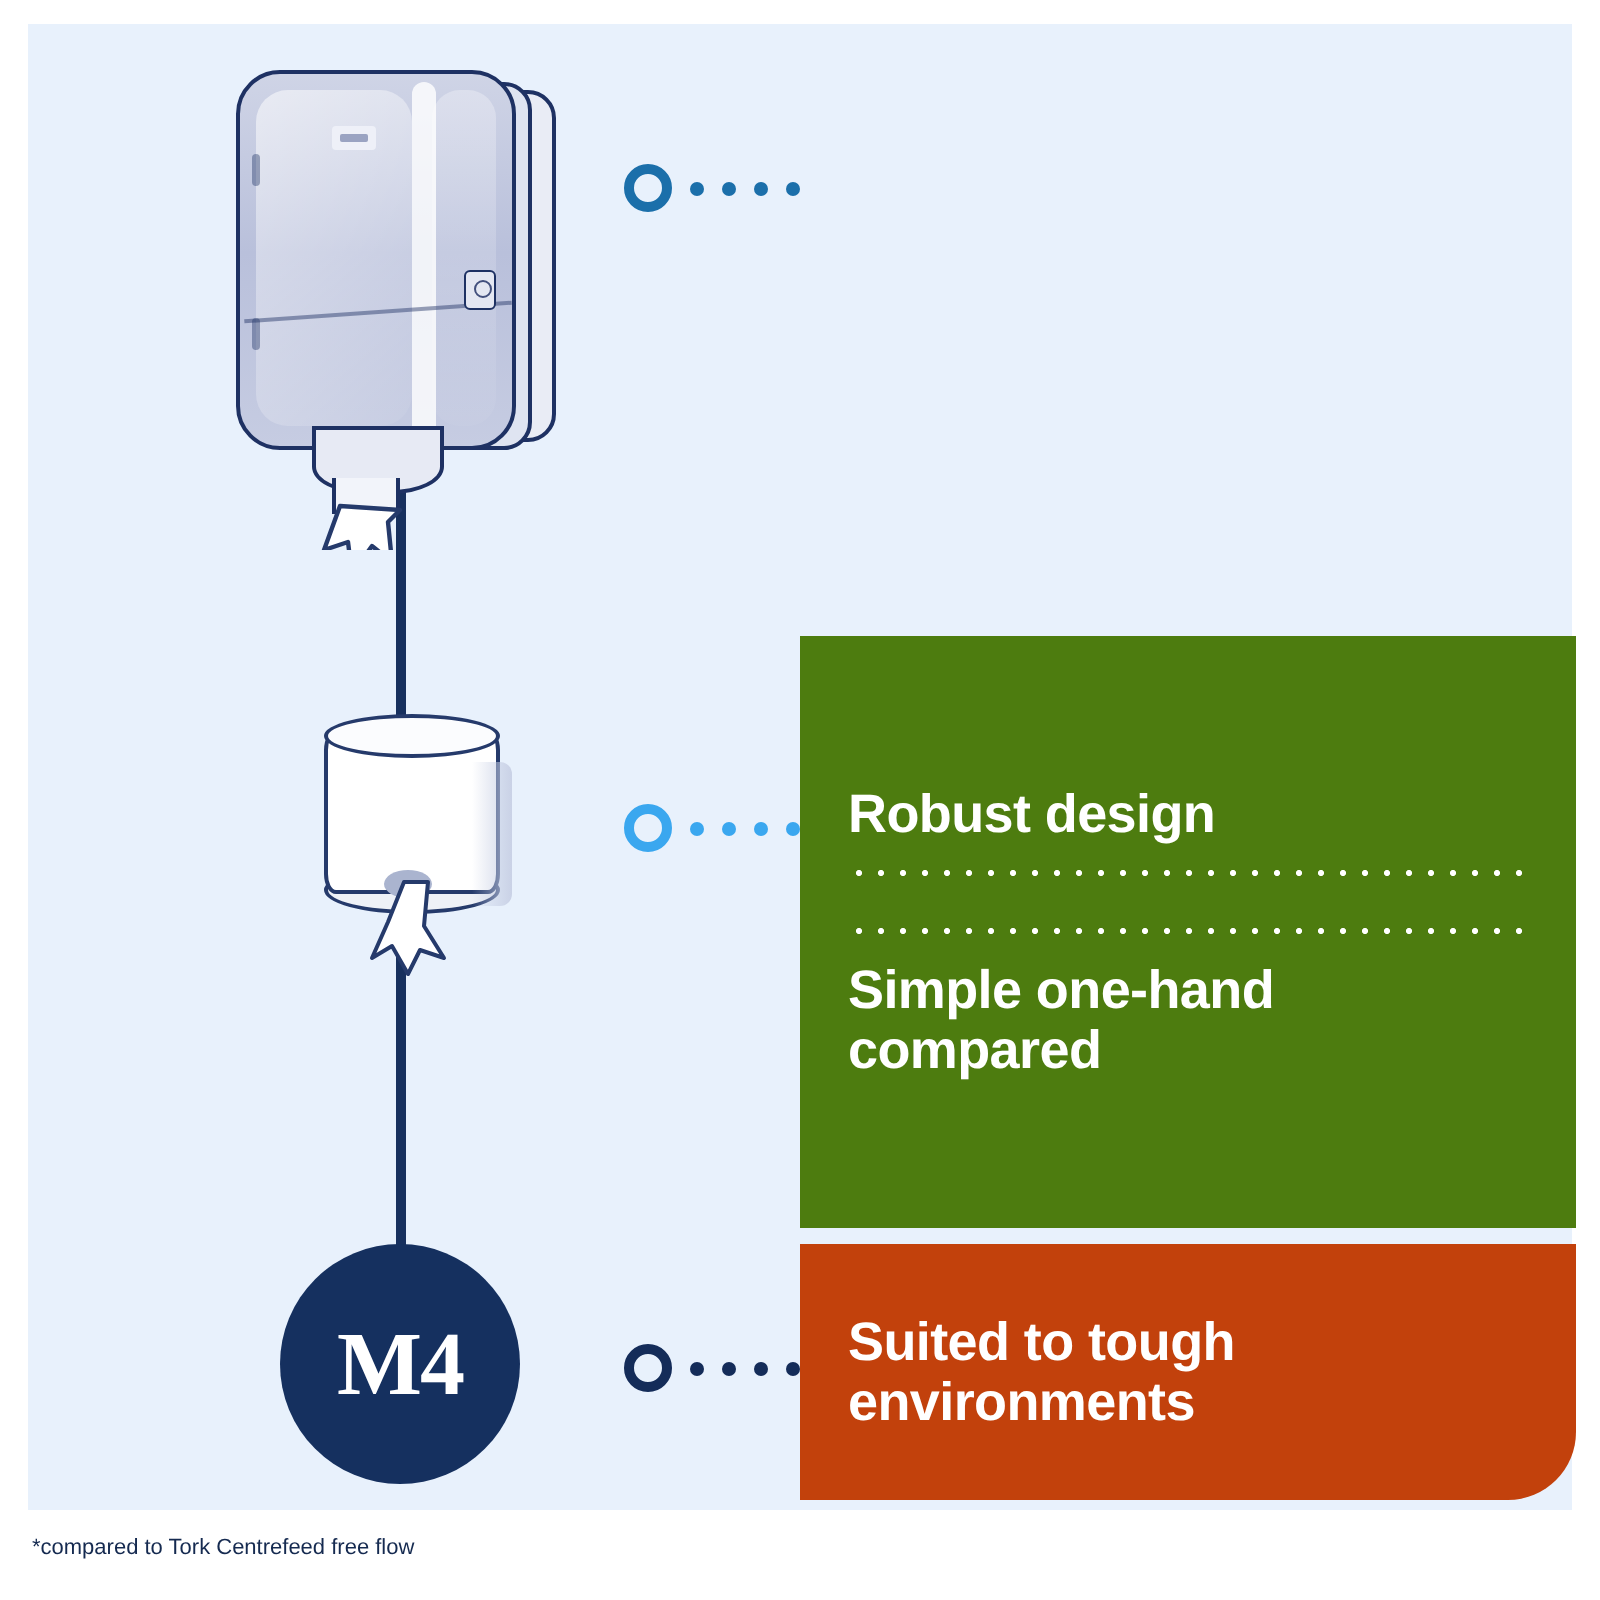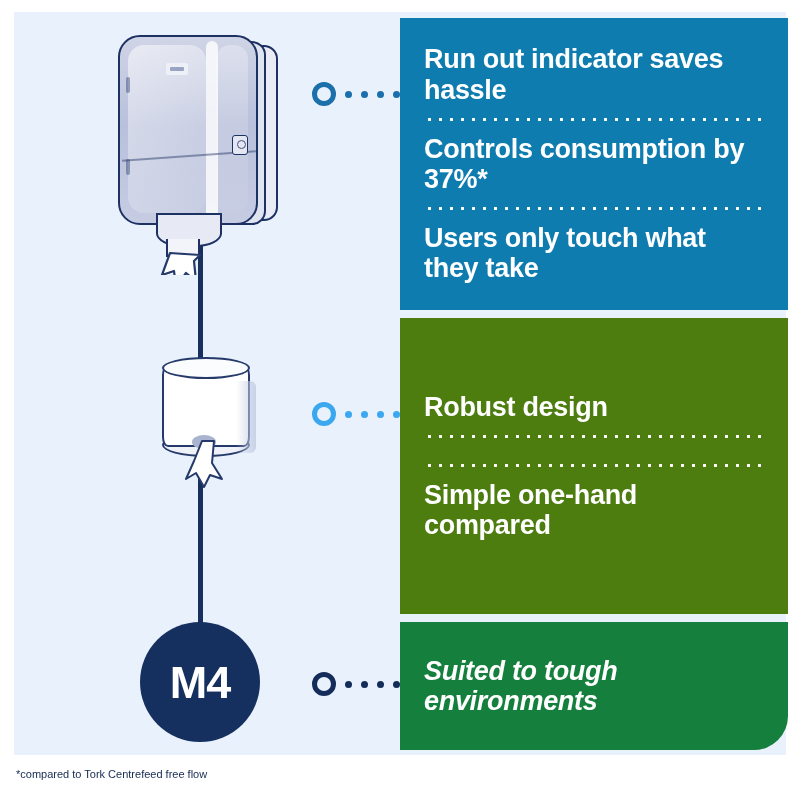--- a/index.html
+++ b/index.html
@@ -17,21 +17,21 @@
   
   #canvas{
     position:absolute;
     left:14px;top:12px;
     width:772px;height:743px;
     background:#e8f1fc;
   }
 
   
   #illus{
-    position:absolute;left:0;top:0;width:372px;height:760px;
+    position:absolute;left:0;top:0;width:372px;height:760px;font-family:Liberation Serif, serif;
   }
   
   .spine{
     position:absolute;
     left:198px;width:5px;
     background:#17305e;
     border-radius:2px;
   }
   #spine-a{top:205px;height:170px;}
   #spine-b{top:368px;height:265px;}
@@ -156,21 +156,21 @@
 
   
   .panel{
     position:absolute;left:400px;width:388px;
     box-sizing:border-box;
     padding:16px 22px 16px 24px;
     display:flex;flex-direction:column;justify-content:center;
   }
   #panel1{top:18px;height:292px;background:#0f7cb0;}
   #panel2{top:318px;height:296px;background:#4d7c0f;}
-  #panel3{top:622px;height:128px;background:#15803d;border-radius:0 0 34px 0;font-style:italic;}
+  #panel3{top:622px;height:128px;background:#c2410c;border-radius:0 0 34px 0;}
 
   .ptext{
     color:#ffffff;
     font-weight:bold;
     line-height:1.12;
     letter-spacing:-.3px;
   }
   #panel1 .ptext,#panel2 .ptext{font-size:27px;}
   #panel3 .ptext{font-size:27px;}
   .sep{
@@ -261,29 +261,20 @@
   <div class="conn" style="left:312px;top:672px;">
     <div class="ring" style="border:5px solid #142c59;"></div>
     <div class="dots">
       <i style="background:#142c59"></i>
         <i style="background:#142c59"></i>
       <i style="background:#142c59"></i>
         <i style="background:#142c59"></i>
     </div>
   </div>
 
-  <div class="panel" id="panel1">
-    <div class="p1-rows">
-      <div class="ptext">Run out indicator saves hassle</div>
-      <div class="sep"></div>
-      <div class="ptext">Controls consumption by 37%*</div>
-      <div class="sep"></div>
-      <div class="ptext">Users only touch what they take</div>
-    </div>
-  </div>
 
   <div class="panel" id="panel2">
     <div class="p2-rows">
       <div class="ptext">Robust design</div>
       <div class="sep"></div>
       <div class="sep"></div>
       <div class="ptext">Simple one-hand compared</div>
     </div>
   </div>
 

